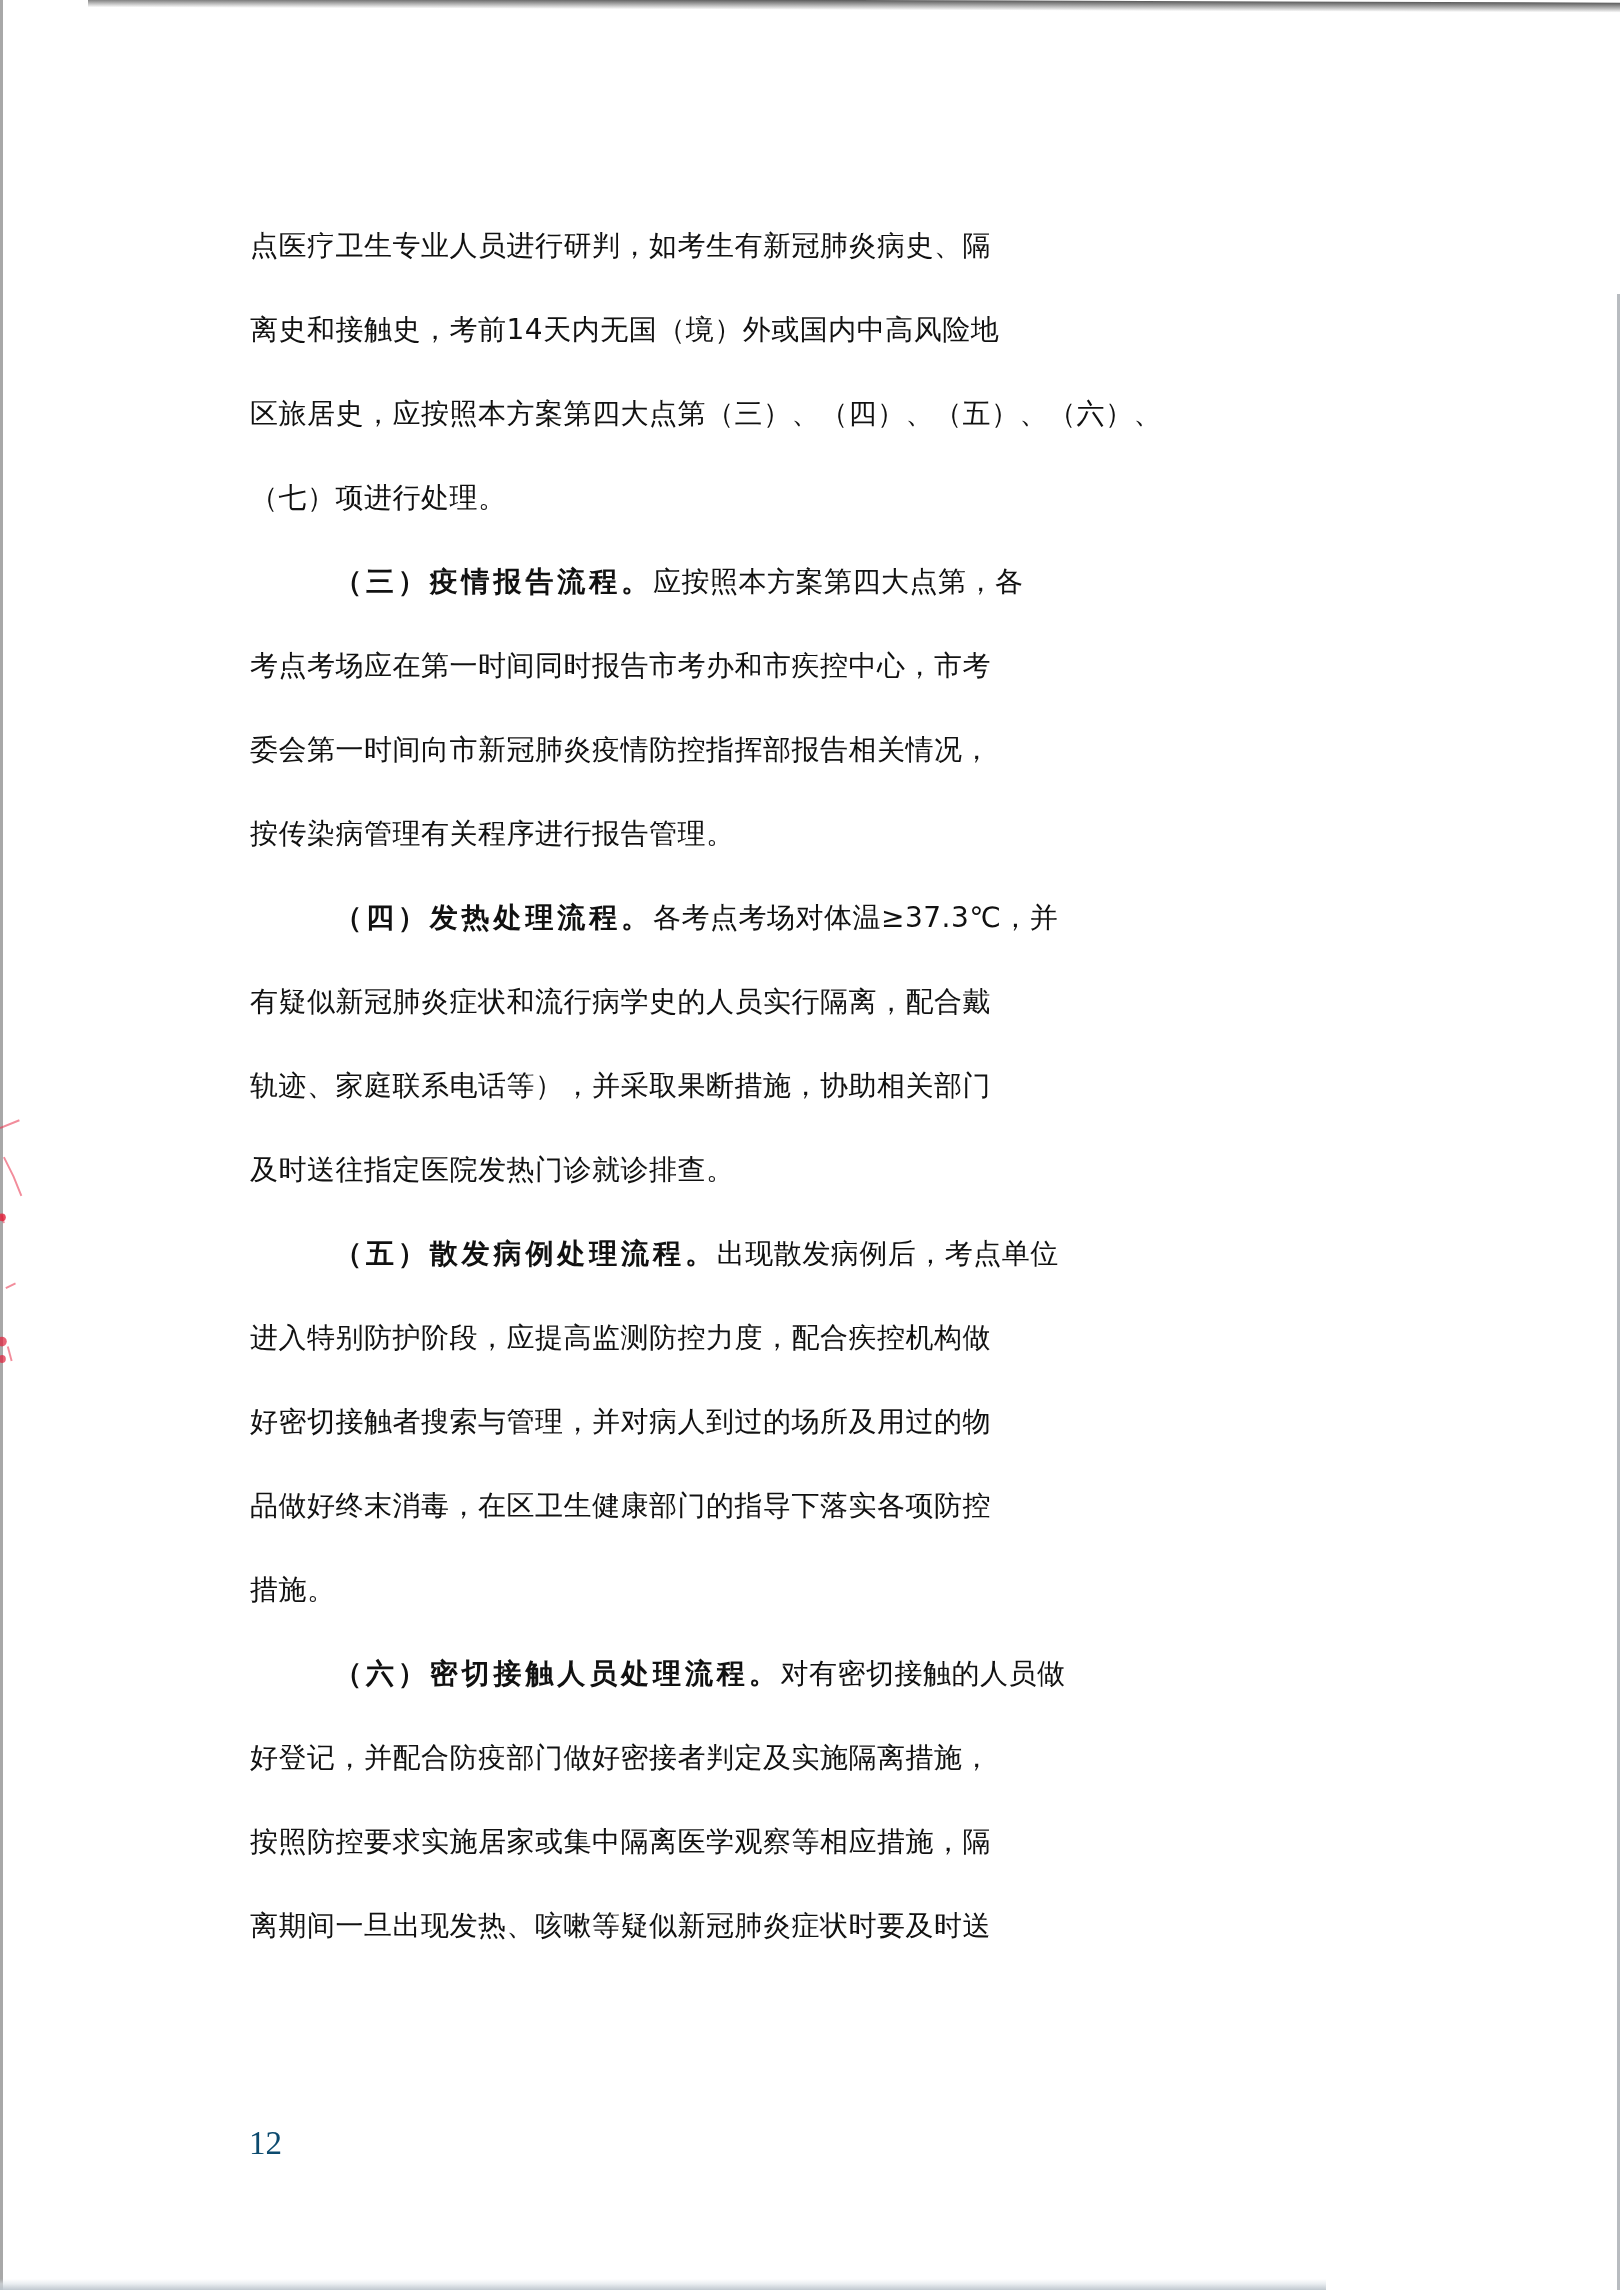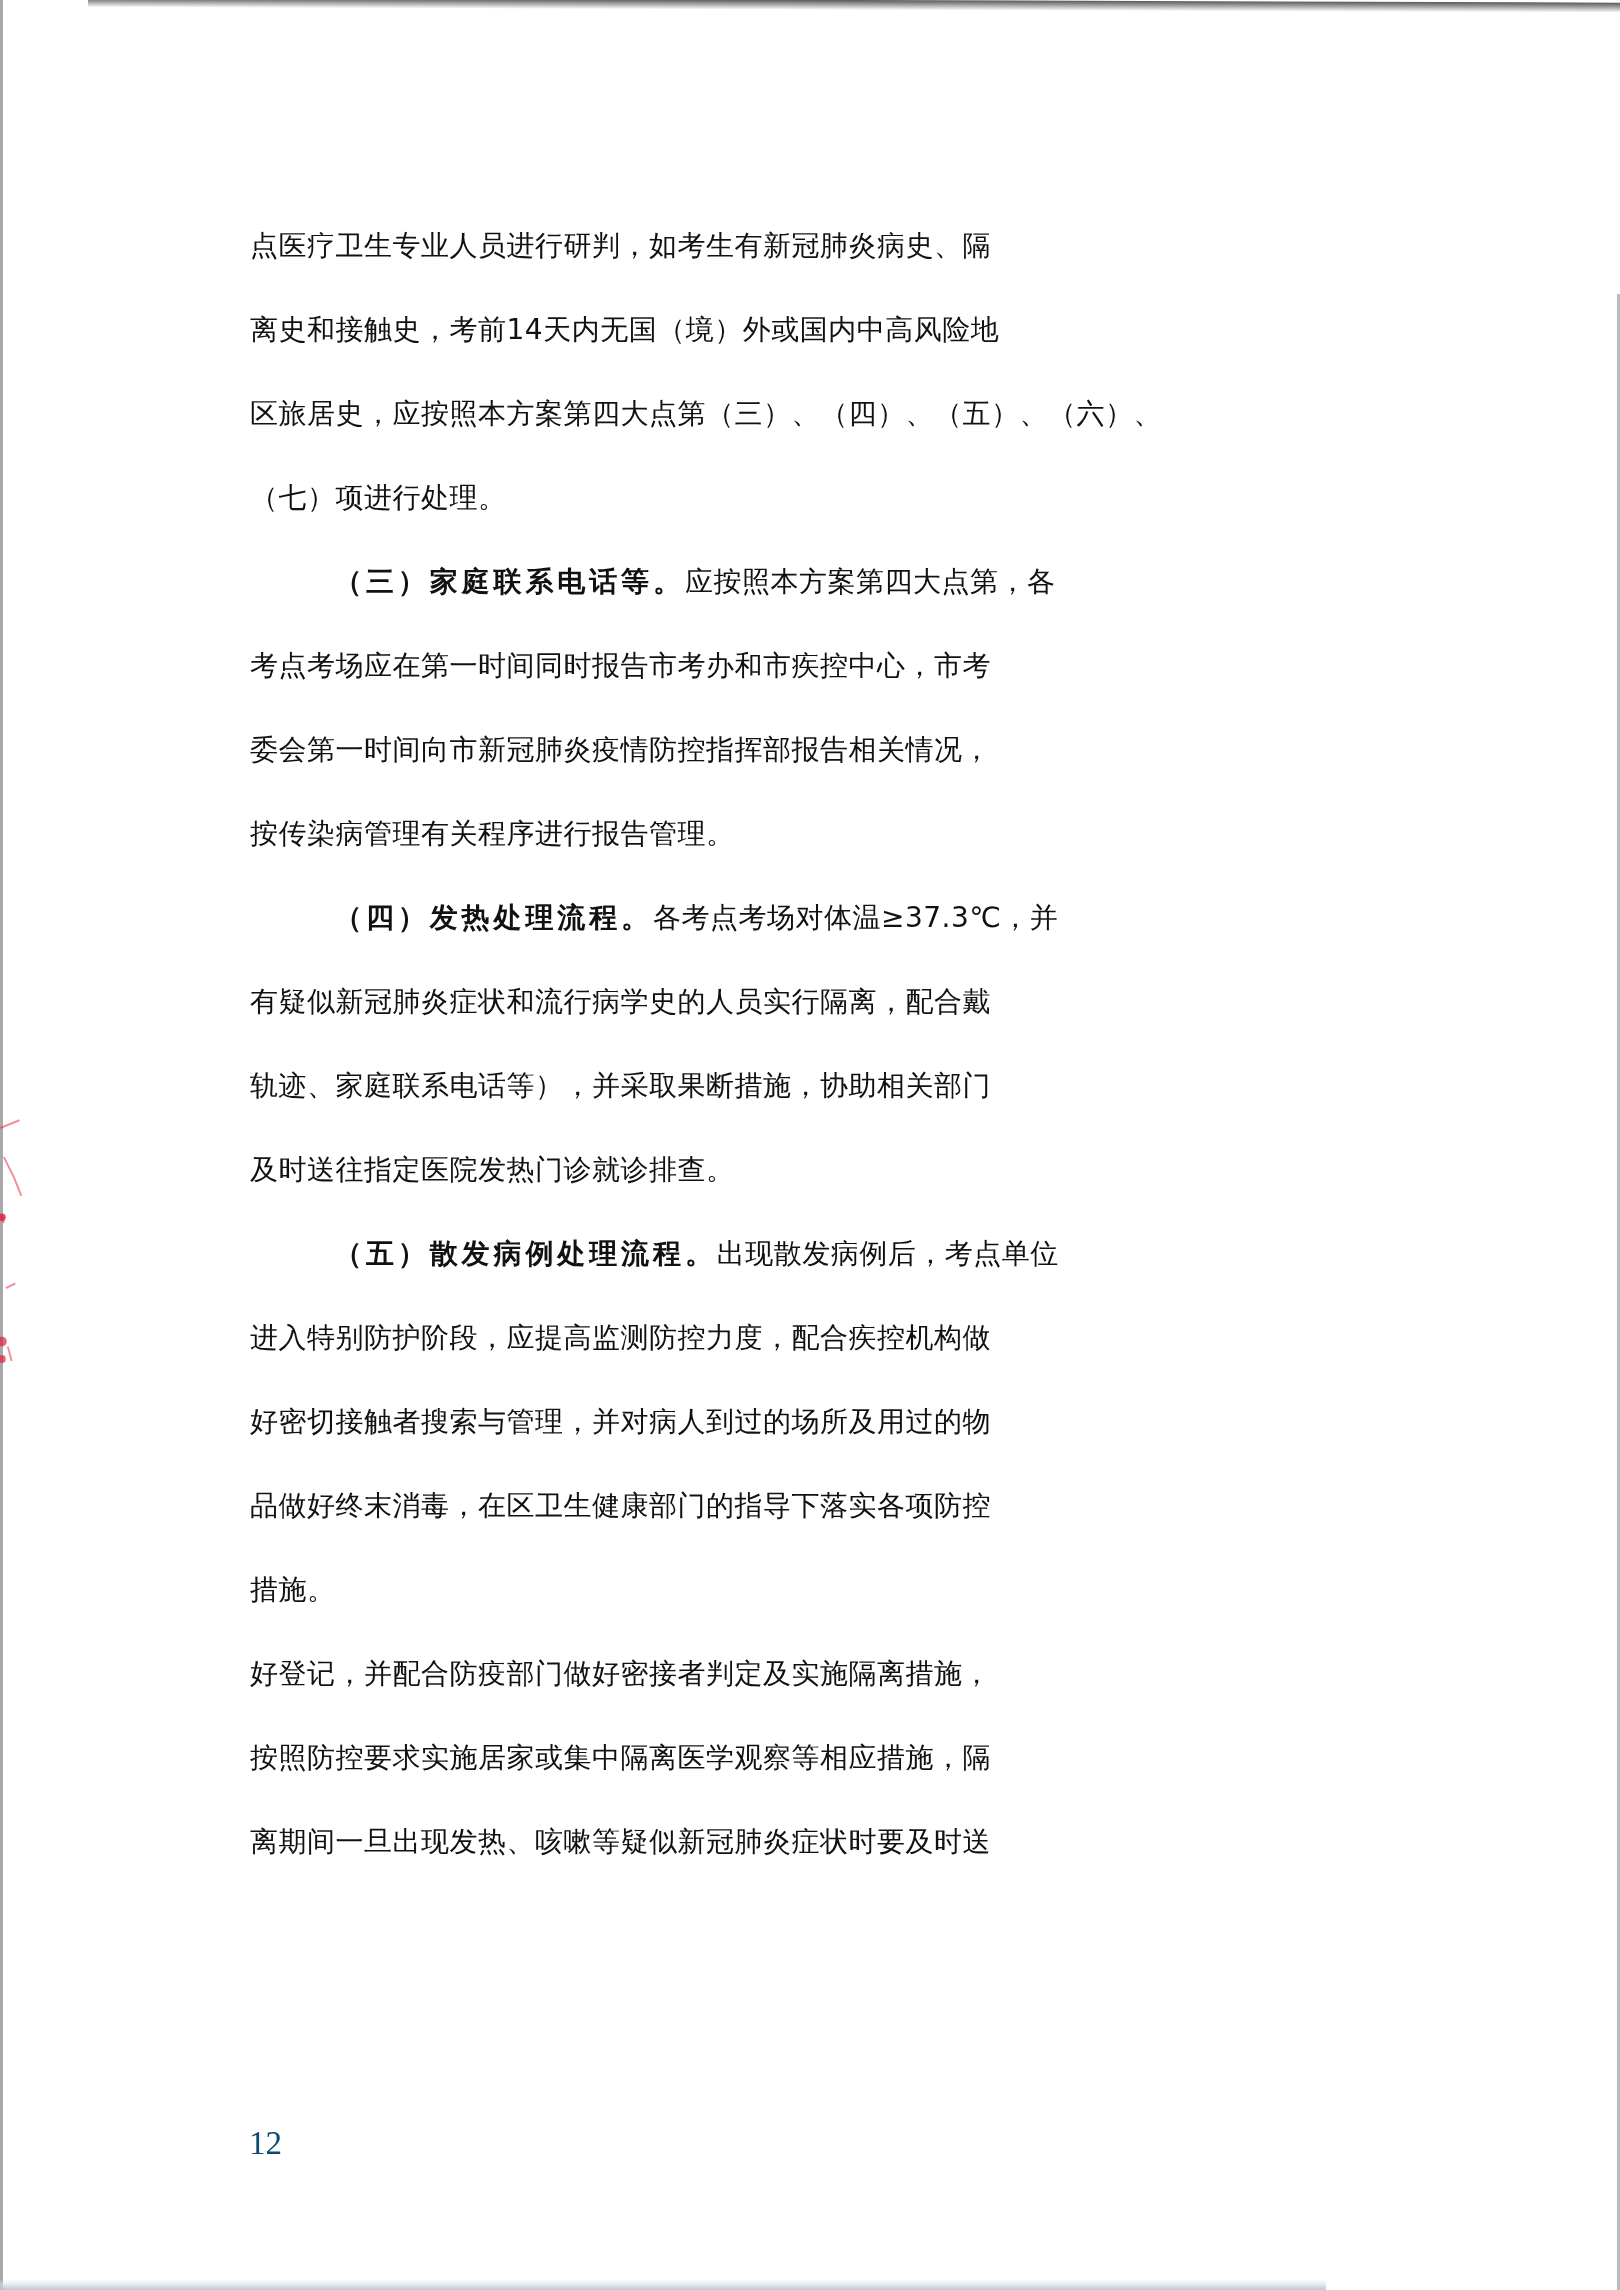--- a/index.html
+++ b/index.html
@@ -74,21 +74,21 @@
 <div class="page">
 
   <div>
     <div class="line">点医疗卫生专业人员进行研判，如考生有新冠肺炎病史、隔</div>
     <div class="line">离史和接触史，考前14天内无国（境）外或国内中高风险地</div>
     <div class="line">区旅居史，应按照本方案第四大点第（三）、（四）、（五）、（六）、</div>
     <div class="line">（七）项进行处理。</div>
   </div>
 
   <div>
-    <div class="line indent"><span class="heading">（三）家庭联系电话等。</span><span>应按照本方案第四大点第，各</span></div>
+    <div class="line indent"><span class="heading">（三）疫情报告流程。</span><span>应按照本方案第四大点第，各</span></div>
     <div class="line">考点考场应在第一时间同时报告市考办和市疾控中心，市考</div>
     <div class="line">委会第一时间向市新冠肺炎疫情防控指挥部报告相关情况，</div>
     <div class="line">按传染病管理有关程序进行报告管理。</div>
   </div>
 
   <div>
     <div class="line indent"><span class="heading">（四）发热处理流程。</span><span>各考点考场对体温≥37.3℃，并</span></div>
     <div class="line">有疑似新冠肺炎症状和流行病学史的人员实行隔离，配合戴</div>
     <div class="line">轨迹、家庭联系电话等），并采取果断措施，协助相关部门</div>
     <div class="line">及时送往指定医院发热门诊就诊排查。</div>
@@ -96,20 +96,21 @@
 
   <div>
     <div class="line indent"><span class="heading">（五）散发病例处理流程。</span><span>出现散发病例后，考点单位</span></div>
     <div class="line">进入特别防护阶段，应提高监测防控力度，配合疾控机构做</div>
     <div class="line">好密切接触者搜索与管理，并对病人到过的场所及用过的物</div>
     <div class="line">品做好终末消毒，在区卫生健康部门的指导下落实各项防控</div>
     <div class="line">措施。</div>
   </div>
 
   <div>
+    <div class="line indent"><span class="heading">（六）密切接触人员处理流程。</span><span>对有密切接触的人员做</span></div>
     <div class="line">好登记，并配合防疫部门做好密接者判定及实施隔离措施，</div>
     <div class="line">按照防控要求实施居家或集中隔离医学观察等相应措施，隔</div>
     <div class="line">离期间一旦出现发热、咳嗽等疑似新冠肺炎症状时要及时送</div>
   </div>
 </div>
 
 <div class="page-number">12</div>
 
 
 </body></html>

